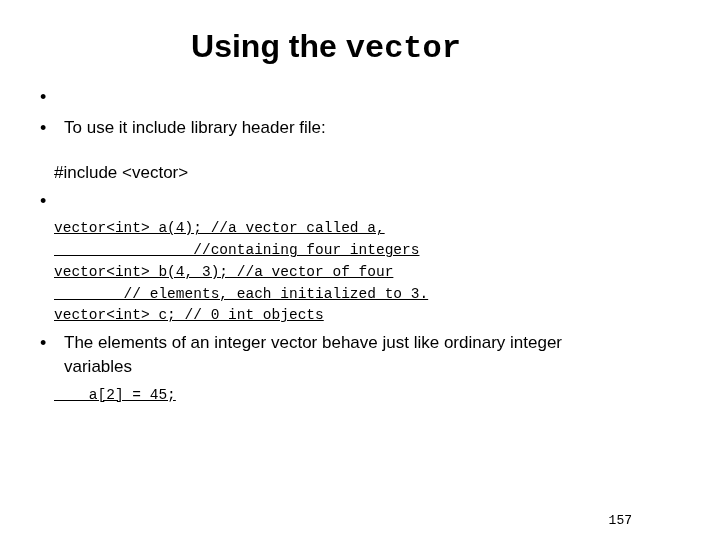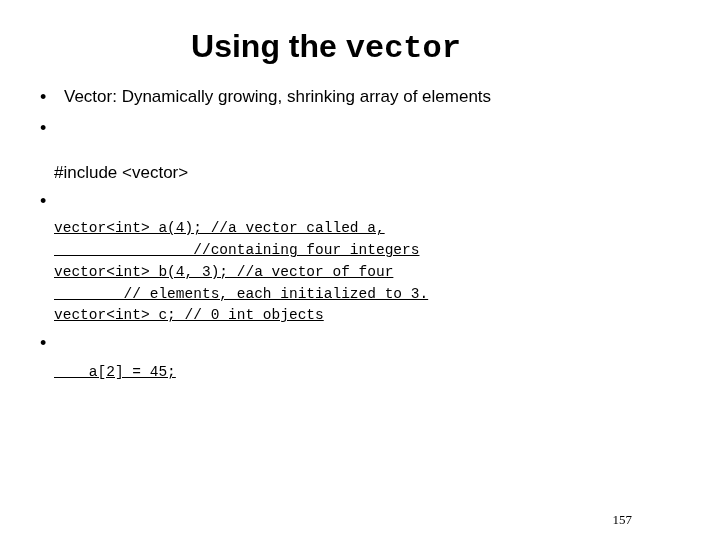--- a/index.html
+++ b/index.html
@@ -82,21 +82,21 @@
       margin-bottom: 4px;
       white-space: pre;
       text-decoration: underline;
     }
 
     .page-number {
       position: absolute;
       bottom: 12px;
       right: 20px;
       font-size: 13px;
-      font-family: Liberation Serif, serif;
+      font-family: Liberation Mono, monospace;
       color: #000;
     }
 
     .section-gap {
       margin-bottom: 4px;
     }
 
     .bullet-last {
       margin-bottom: 4px;
     }
@@ -106,44 +106,45 @@
 
 <div class="slide">
 
   <h1 class="title">
     <span>Using the </span><span class="code-font">vector</span>
   </h1>
 
   <ul class="bullet-list">
     <li class="bullet-item">
       <span class="bullet-dot">•</span>
-      <span class="bullet-text">Vector: Dynamically growing, shrinking array of elements</span>
     </li>
     <li class="bullet-item">
       <span class="bullet-dot">•</span>
+      <span class="bullet-text">To use it include library header file:</span>
     </li>
   </ul>
 
   <div class="include-line section-gap">#include &lt;vector&gt;</div>
 
   <ul class="bullet-list">
     <li class="bullet-item bullet-last">
       <span class="bullet-dot">•</span>
     </li>
   </ul>
 
   <div class="code-block"><span>vector&lt;int&gt; a(4); //a vector called a,</span>
 <span>                //containing four integers</span>
 <span>vector&lt;int&gt; b(4, 3); //a vector of four</span>
 <span>        // elements, each initialized to 3.</span>
 <span>vector&lt;int&gt; c; // 0 int objects</span></div>
 
   <ul class="bullet-list">
     <li class="bullet-item">
       <span class="bullet-dot">•</span>
+      <span class="bullet-text">The elements of an integer vector behave just like ordinary integer variables</span>
     </li>
   </ul>
 
   <div class="code-block">    a[2] = 45;</div>
 
   <div class="page-number">157</div>
 
 </div>
 
 </body></html>

